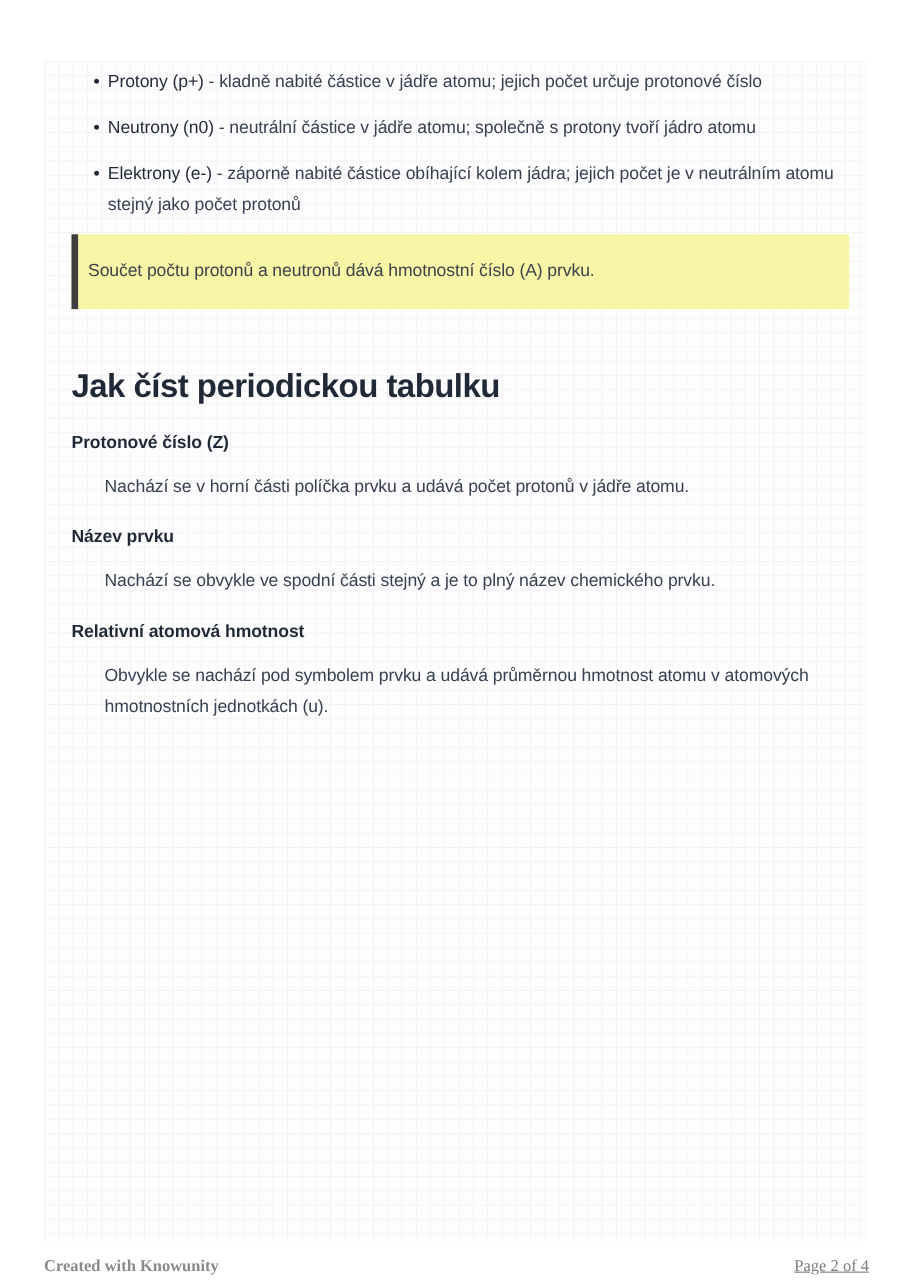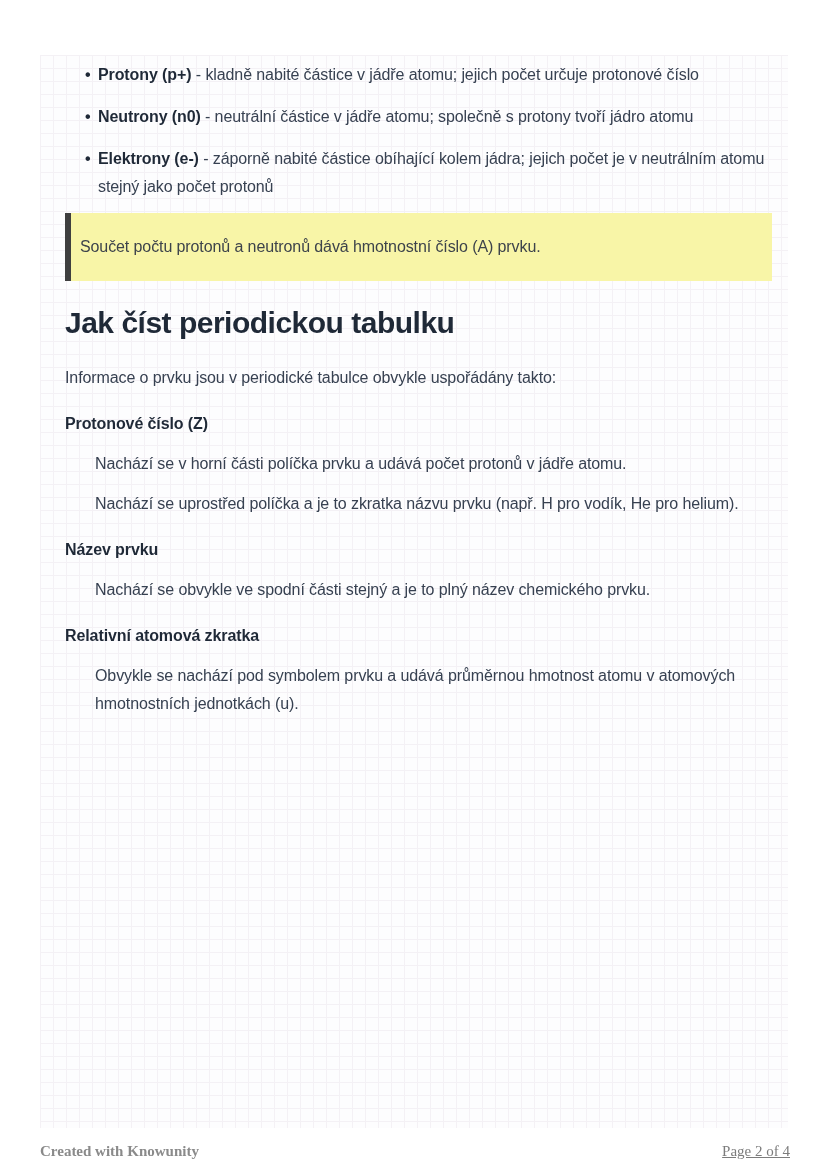--- a/index.html
+++ b/index.html
@@ -34,33 +34,33 @@
     letter-spacing: -0.1px;
   }
 
   ul.bullets { list-style: none; margin: 6px -12px 0 0; padding-left: 33px; }
   ul.bullets li { position: relative; line-height: 28px; margin-bottom: 14px; }
   ul.bullets li:last-child { margin-bottom: 0; }
   ul.bullets li .marker {
     position: absolute; left: -13px; top: 0;
     font-weight: 700; color: var(--heading-text);
   }
-  .term { font-weight: 700; color: var(--heading-text); }
+  .term { font-weight: 400; color: var(--heading-text); }
 
   .callout {
     margin-top: 12px;
     background: var(--callout-bg);
     border-left: 6px solid var(--callout-border);
     padding: 20px 9px;
     line-height: 28px;
     color: #3d434b;
   }
 
   h1.page-heading {
-    margin-top: 23px;
+    margin-top: 52px;
     font-size: 30px;
     line-height: 38px;
     font-weight: 700;
     letter-spacing: -0.5px;
     color: var(--heading-text);
   }
 
   p.intro { margin-top: 22px; line-height: 28px; }
 
   .sections h3 {
@@ -105,32 +105,30 @@
         <span class="marker">•</span><span class="term">Elektrony (e-)</span><span> - záporně nabité částice obíhající kolem jádra; jejich počet je v neutrálním atomu stejný jako počet protonů</span>
       </li>
     </ul>
 
     <div class="callout">
       <p>Součet počtu protonů a neutronů dává hmotnostní číslo (A) prvku.</p>
     </div>
 
     <h1 class="page-heading">Jak číst periodickou tabulku</h1>
 
-    <p class="intro">Informace o prvku jsou v periodické tabulce obvykle uspořádány takto:</p>
 
     <div class="sections">
       <h3>Protonové číslo (Z)</h3>
       <p class="body">Nachází se v horní části políčka prvku a udává počet protonů v jádře atomu.</p>
 
-      <p class="body">Nachází se uprostřed políčka a je to zkratka názvu prvku (např. H pro vodík, He pro helium).</p>
 
       <h3>Název prvku</h3>
       <p class="body">Nachází se obvykle ve spodní části stejný a je to plný název chemického prvku.</p>
 
-      <h3>Relativní atomová zkratka</h3>
+      <h3>Relativní atomová hmotnost</h3>
       <p class="body">Obvykle se nachází pod symbolem prvku a udává průměrnou hmotnost atomu v atomových hmotnostních jednotkách (u).</p>
     </div>
 
   </div>
 
   <div class="footer">
     <span class="credit">Created with Knowunity</span>
     <span class="pagenum">Page 2 of 4</span>
   </div>
 

